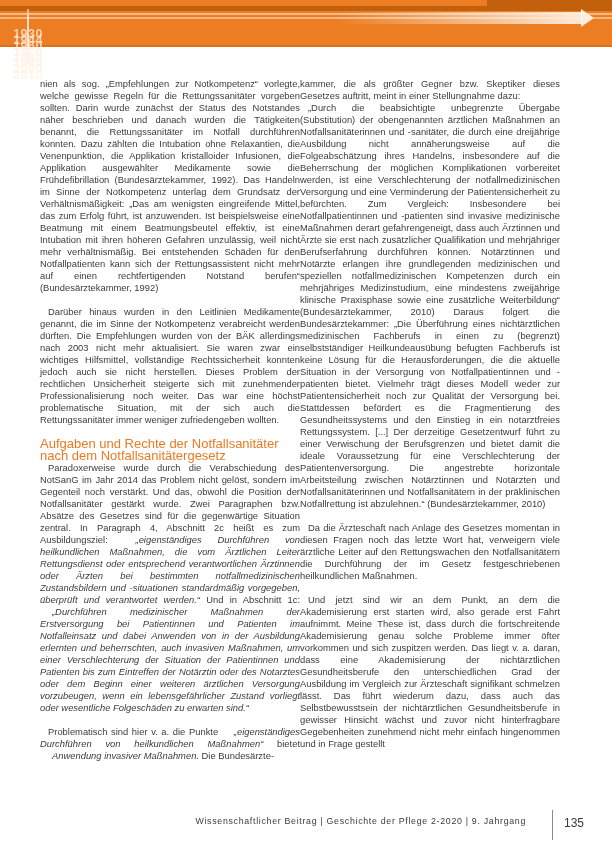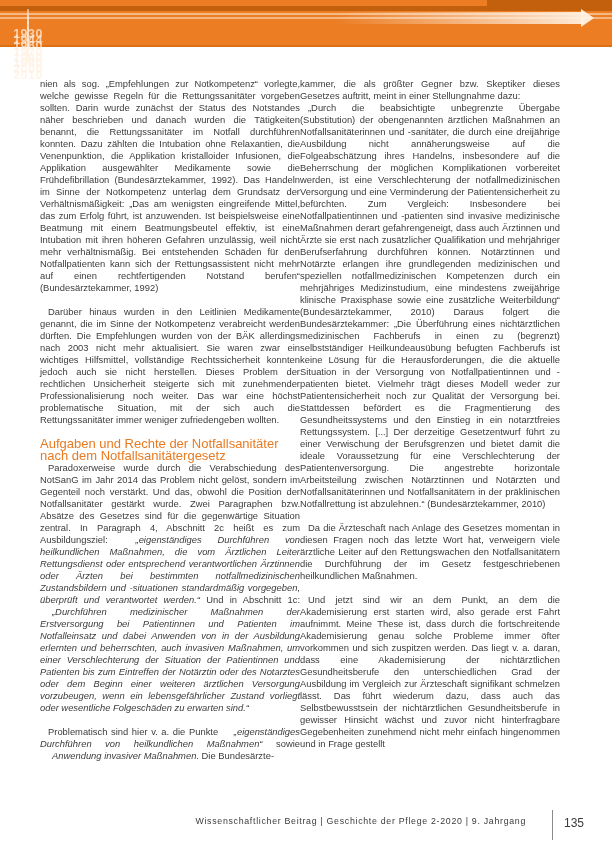--- a/index.html
+++ b/index.html
@@ -120,21 +120,21 @@
     </div>
   </div>
 
   <div class="content">
 
     <div class="col">
       <p class="p"><span>nien als sog. „Empfehlungen zur Notkompetenz“ vorlegte, welche gewisse Regeln für die Rettungssanitäter vorgeben sollten. Darin wurde zunächst der Status des Notstandes näher beschrieben und danach wurden die Tätigkeiten benannt, die Rettungssanitäter im Notfall durchführen konnten. Dazu zählten die Intubation ohne Relaxantien, die Venenpunktion, die Applikation kristalloider Infusionen, die Applikation ausgewählter Medikamente sowie die Frühdefibrillation (Bundesärztekammer, 1992). Das Handeln im Sinne der Notkompetenz unterlag dem Grundsatz der Verhältnismäßigkeit: „Das am wenigsten eingreifende Mittel, das zum Erfolg führt, ist anzuwenden. Ist beispielsweise eine Beatmung mit einem Beatmungsbeutel effektiv, ist eine Intubation mit ihren höheren Gefahren unzulässig, weil nicht mehr verhältnismäßig. Bei entstehenden Schäden für den Notfallpatienten kann sich der Rettungsassistent nicht mehr auf einen rechtfertigenden Notstand berufen“ (Bundesärztekammer, 1992)</span></p>
       <p class="gap ind"><span>Darüber hinaus wurden in den Leitlinien Medikamente genannt, die im Sinne der Notkompetenz verabreicht werden dürften. Die Empfehlungen wurden von der BÄK allerdings nach 2003 nicht mehr aktualisiert. Sie waren zwar ein wichtiges Hilfsmittel, vollständige Rechtssicherheit konnten jedoch auch sie nicht herstellen. Dieses Problem der rechtlichen Unsicherheit steigerte sich mit zunehmender Professionalisierung noch weiter. Das war eine höchst problematische Situation, mit der sich auch die Rettungssanitäter immer weniger zufriedengeben wollten.</span></p>
       <p class="subhead"><span>Aufgaben und Rechte der Notfallsanitäter</span><br><span>nach dem Notfallsanitätergesetz</span></p>
       <p class="ind"><span>Paradoxerweise wurde durch die Verabschiedung des NotSanG im Jahr 2014 das Problem nicht gelöst, sondern im Gegenteil noch verstärkt. Und das, obwohl die Position der Notfallsanitäter gestärkt wurde. Zwei Paragraphen bzw. Absätze des Gesetzes sind für die gegenwärtige Situation zentral. In Paragraph 4, Abschnitt 2c heißt es zum Ausbildungsziel: </span><span class="it">„eigenständiges Durchführen von heilkundlichen Maßnahmen, die vom Ärztlichen Leiter Rettungsdienst oder entsprechend verantwortlichen Ärztinnen oder Ärzten bei bestimmten notfallmedizinischen Zustandsbildern und -situationen standardmäßig vorgegeben, überprüft und verantwortet werden.“</span><span> Und in Abschnitt 1c: </span><span class="it">„Durchführen medizinischer Maßnahmen der Erstversorgung bei Patientinnen und Patienten im Notfalleinsatz und dabei Anwenden von in der Ausbildung erlernten und beherrschten, auch invasiven Maßnahmen, um einer Verschlechterung der Situation der Patientinnen und Patienten bis zum Eintreffen der Notärztin oder des Notarztes oder dem Beginn einer weiteren ärztlichen Versorgung vorzubeugen, wenn ein lebensgefährlicher Zustand vorliegt oder wesentliche Folgeschäden zu erwarten sind.“</span></p>
-      <p class="gap ind"><span>Problematisch sind hier v. a. die Punkte </span><span class="it">„eigenständiges Durchführen von heilkundlichen Maßnahmen“</span><span> sowie </span><span class="it">Anwendung invasiver Maßnahmen</span><span>. Die Bundesärzte-</span></p>
+      <p class="gap ind"><span>Problematisch sind hier v. a. die Punkte </span><span class="it">„eigenständiges Durchführen von heilkundlichen Maßnahmen“</span><span> bietet </span><span class="it">Anwendung invasiver Maßnahmen</span><span>. Die Bundesärzte-</span></p>
     </div>
 
     <div class="col">
       <p class="p"><span>kammer, die als größter Gegner bzw. Skeptiker dieses Gesetzes auftritt, meint in einer Stellungnahme dazu:</span></p>
       <p class="ind"><span>„Durch die beabsichtigte unbegrenzte Übergabe (Substitution) der obengenannten ärztlichen Maßnahmen an Notfallsanitäterinnen und -sanitäter, die durch eine dreijährige Ausbildung nicht annäherungsweise auf die Folgeabschätzung ihres Handelns, insbesondere auf die Beherrschung der möglichen Komplikationen vorbereitet werden, ist eine Verschlechterung der notfallmedizinischen Versorgung und eine Verminderung der Patientensicherheit zu befürchten. Zum Vergleich: Insbesondere bei Notfallpatientinnen und -patienten sind invasive medizinische Maßnahmen derart gefahrengeneigt, dass auch Ärztinnen und Ärzte sie erst nach zusätzlicher Qualifikation und mehrjähriger Berufserfahrung durchführen können. Notärztinnen und Notärzte erlangen ihre grundlegenden medizinischen und speziellen notfallmedizinischen Kompetenzen durch ein mehrjähriges Medizinstudium, eine mindestens zweijährige klinische Praxisphase sowie eine zusätzliche Weiterbildung“ (Bundesärztekammer, 2010) Daraus folgert die Bundesärztekammer: „Die Überführung eines nichtärztlichen medizinischen Fachberufs in einen zu (begrenzt) selbstständiger Heilkundeausübung befugten Fachberufs ist keine Lösung für die Herausforderungen, die die aktuelle Situation in der Versorgung von Notfallpatientinnen und -patienten bietet. Vielmehr trägt dieses Modell weder zur Patientensicherheit noch zur Qualität der Versorgung bei. Stattdessen befördert es die Fragmentierung des Gesundheitssystems und den Einstieg in ein notarztfreies Rettungssystem. [...] Der derzeitige Gesetzentwurf führt zu einer Verwischung der Berufsgrenzen und bietet damit die ideale Voraussetzung für eine Verschlechterung der Patientenversorgung. Die angestrebte horizontale Arbeitsteilung zwischen Notärztinnen und Notärzten und Notfallsanitäterinnen und Notfallsanitätern in der präklinischen Notfallrettung ist abzulehnen.“ (Bundesärztekammer, 2010)</span></p>
       <p class="gap ind"><span>Da die Ärzteschaft nach Anlage des Gesetzes momentan in diesen Fragen noch das letzte Wort hat, verweigern viele ärztliche Leiter auf den Rettungswachen den Notfallsanitätern die Durchführung der im Gesetz festgeschriebenen heilkundlichen Maßnahmen.</span></p>
       <p class="gap ind"><span>Und jetzt sind wir an dem Punkt, an dem die Akademisierung erst starten wird, also gerade erst Fahrt aufnimmt. Meine These ist, dass durch die fortschreitende Akademisierung genau solche Probleme immer öfter vorkommen und sich zuspitzen werden. Das liegt v. a. daran, dass eine Akademisierung der nichtärztlichen Gesundheitsberufe den unterschiedlichen Grad der Ausbildung im Vergleich zur Ärzteschaft signifikant schmelzen lässt. Das führt wiederum dazu, dass auch das Selbstbewusstsein der nichtärztlichen Gesundheitsberufe in gewisser Hinsicht wächst und zuvor nicht hinterfragbare Gegebenheiten zunehmend nicht mehr einfach hingenommen und in Frage gestellt</span></p>
     </div>
 
   </div>

